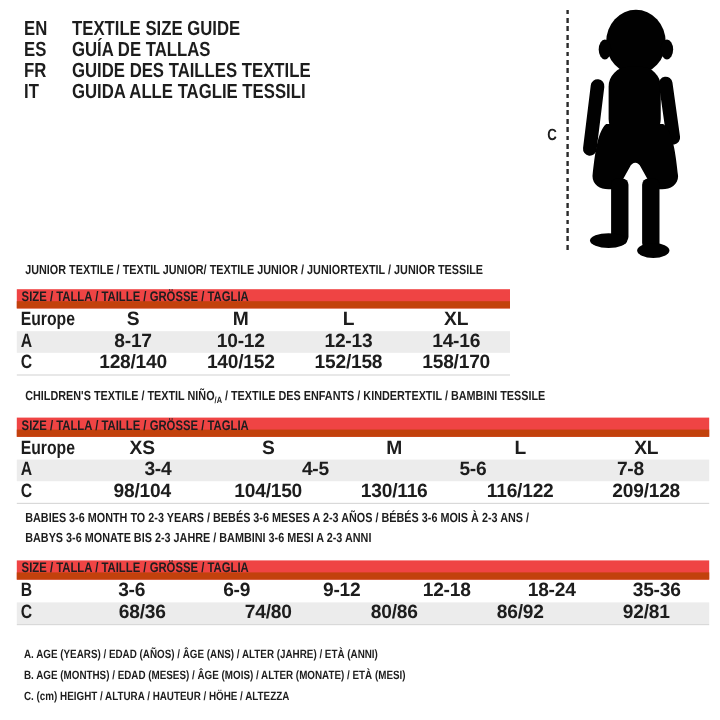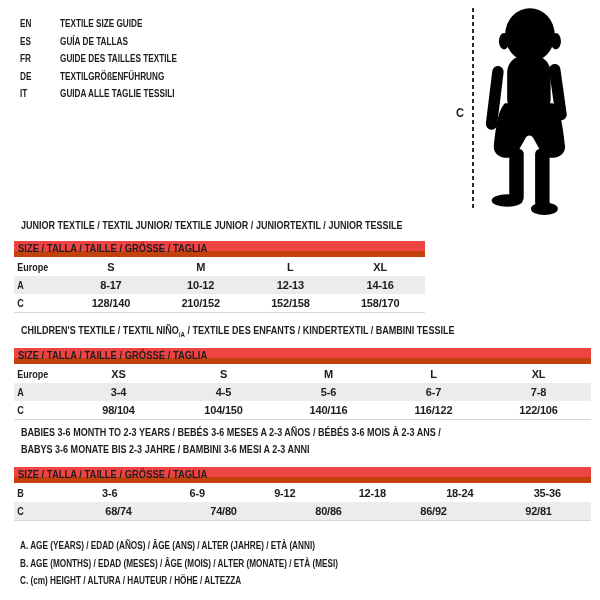--- a/index.html
+++ b/index.html
@@ -5,21 +5,21 @@
   html,body{margin:0;padding:0;background:#fff;}
   .sheet{
     position:relative;width:600px;height:600px;background:#ffffff;overflow:hidden;
     font-family:"Liberation Sans",sans-serif;font-weight:700;color:#1d1d1d;
     -webkit-font-smoothing:antialiased;
   }
   .cond{display:inline-block;transform:scaleX(0.82);transform-origin:0 50%;white-space:nowrap;}
 
   
   .lang-block{position:absolute;left:20px;top:15px;}
-  .lang-row{display:flex;height:17.5px;line-height:17.5px;font-size:10px;}
+  .lang-row{display:flex;height:17.5px;line-height:17.5px;font-size:17px;}
   .lang-code{width:40px;}
 
   
   .figure-area{position:absolute;left:446px;top:4px;width:152px;height:212px;}
   .measure-c{position:absolute;left:10px;top:101px;font-size:13.5px;line-height:16px;}
   .dotted-line{position:absolute;left:26px;top:4px;width:2px;height:202px;
     background:repeating-linear-gradient(to bottom,#2a2a2a 0 4px,transparent 4px 7px);}
   .child{position:absolute;left:38px;top:0;width:96px;height:212px;}
 
   
@@ -30,21 +30,21 @@
   .tbl-title{position:absolute;left:7px;margin:0;font-size:11px;line-height:16.5px;font-weight:700;}
   .t1 .tbl-title,.t2 .tbl-title{top:2px;}
   .t3 .tbl-title{top:0;}
   sub{font-size:7.5px;}
   .size-bar{position:absolute;left:0;width:100%;height:16px;box-sizing:border-box;
     background:#ef4444;border-bottom:6px solid #c2410c;font-size:11.5px;line-height:15px;}
   .size-bar .cond{margin-left:4px;}
   .t1 .size-bar{top:26px;} .t2 .size-bar{top:28px;} .t3 .size-bar{top:43px;}
   .tbl-body{position:absolute;left:0;width:100%;border-bottom:1px solid #d9d9d9;}
   .t1 .tbl-body{top:43px;} .t2 .tbl-body{top:45px;} .t3 .tbl-body{top:60px;}
-  .trow{display:flex;height:18px;line-height:18px;font-size:11px;}
+  .trow{display:flex;height:18px;line-height:18px;font-size:16px;}
   .trow.shaded{background:#ececec;}
   .tcell.lab{width:52px;padding-left:4px;box-sizing:border-box;}
   .tcell.val{flex:1;text-align:center;letter-spacing:-0.2px;}
 
   
   .footnotes{position:absolute;left:20px;top:537px;}
   .fn-line{height:17.5px;line-height:17.5px;font-size:10px;}
 </style>
 </head>
 <body>
@@ -56,24 +56,20 @@
         <span class="lang-code cond">EN</span>
         <span class="lang-label cond">TEXTILE SIZE GUIDE</span>
       </div>
       <div class="lang-row">
         <span class="lang-code cond">ES</span>
         <span class="lang-label cond">GUÍA DE TALLAS</span>
       </div>
       <div class="lang-row">
         <span class="lang-code cond">FR</span>
         <span class="lang-label cond">GUIDE DES TAILLES TEXTILE</span>
-      </div>
-      <div class="lang-row">
-        <span class="lang-code cond">DE</span>
-        <span class="lang-label cond">TEXTILGRÖßENFÜHRUNG</span>
       </div>
       <div class="lang-row">
         <span class="lang-code cond">IT</span>
         <span class="lang-label cond">GUIDA ALLE TAGLIE TESSILI</span>
       </div>
     </div>
 
   <div class="figure-area">
     <div class="dotted-line"></div>
     <span class="measure-c cond">C</span>
@@ -110,21 +106,21 @@
         <div class="trow shaded">
           <span class="tcell lab cond">A</span>
           <span class="tcell val">8-17</span>
           <span class="tcell val">10-12</span>
           <span class="tcell val">12-13</span>
           <span class="tcell val">14-16</span>
         </div>
         <div class="trow">
           <span class="tcell lab cond">C</span>
           <span class="tcell val">128/140</span>
-          <span class="tcell val">210/152</span>
+          <span class="tcell val">140/152</span>
           <span class="tcell val">152/158</span>
           <span class="tcell val">158/170</span>
         </div>
       </div>
   </section>
 
   <section class="tbl t2">
     <h2 class="tbl-title cond"><span>CHILDREN'S TEXTILE / TEXTIL NIÑO</span><sub>/A</sub><span> / TEXTILE DES ENFANTS / KINDERTEXTIL / BAMBINI TESSILE</span></h2>
     <div class="size-bar">
       <span class="cond">SIZE / TALLA / TAILLE / GRÖSSE / TAGLIA</span>
@@ -136,30 +132,29 @@
           <span class="tcell val">S</span>
           <span class="tcell val">M</span>
           <span class="tcell val">L</span>
           <span class="tcell val">XL</span>
         </div>
         <div class="trow shaded">
           <span class="tcell lab cond">A</span>
           <span class="tcell val">3-4</span>
           <span class="tcell val">4-5</span>
           <span class="tcell val">5-6</span>
-          <span class="tcell val">6-7</span>
           <span class="tcell val">7-8</span>
         </div>
         <div class="trow">
           <span class="tcell lab cond">C</span>
           <span class="tcell val">98/104</span>
           <span class="tcell val">104/150</span>
-          <span class="tcell val">140/116</span>
+          <span class="tcell val">130/116</span>
           <span class="tcell val">116/122</span>
-          <span class="tcell val">122/106</span>
+          <span class="tcell val">209/128</span>
         </div>
       </div>
   </section>
 
   <section class="tbl t3">
     <h2 class="tbl-title cond"><span>BABIES 3-6 MONTH TO 2-3 YEARS / BEBÉS 3-6 MESES A 2-3 AÑOS / BÉBÉS 3-6 MOIS À 2-3 ANS /</span><br><span>BABYS 3-6 MONATE BIS 2-3 JAHRE / BAMBINI 3-6 MESI A 2-3 ANNI</span></h2>
     <div class="size-bar">
       <span class="cond">SIZE / TALLA / TAILLE / GRÖSSE / TAGLIA</span>
     </div>
     <div class="tbl-body">
@@ -167,21 +162,21 @@
           <span class="tcell lab cond">B</span>
           <span class="tcell val">3-6</span>
           <span class="tcell val">6-9</span>
           <span class="tcell val">9-12</span>
           <span class="tcell val">12-18</span>
           <span class="tcell val">18-24</span>
           <span class="tcell val">35-36</span>
         </div>
         <div class="trow shaded">
           <span class="tcell lab cond">C</span>
-          <span class="tcell val">68/74</span>
+          <span class="tcell val">68/36</span>
           <span class="tcell val">74/80</span>
           <span class="tcell val">80/86</span>
           <span class="tcell val">86/92</span>
           <span class="tcell val">92/81</span>
         </div>
       </div>
   </section>
 
   <div class="footnotes">
       <div class="fn-line"><span class="cond">A. AGE (YEARS) / EDAD (AÑOS) / ÂGE (ANS) / ALTER (JAHRE) / ETÀ (ANNI)</span></div>

